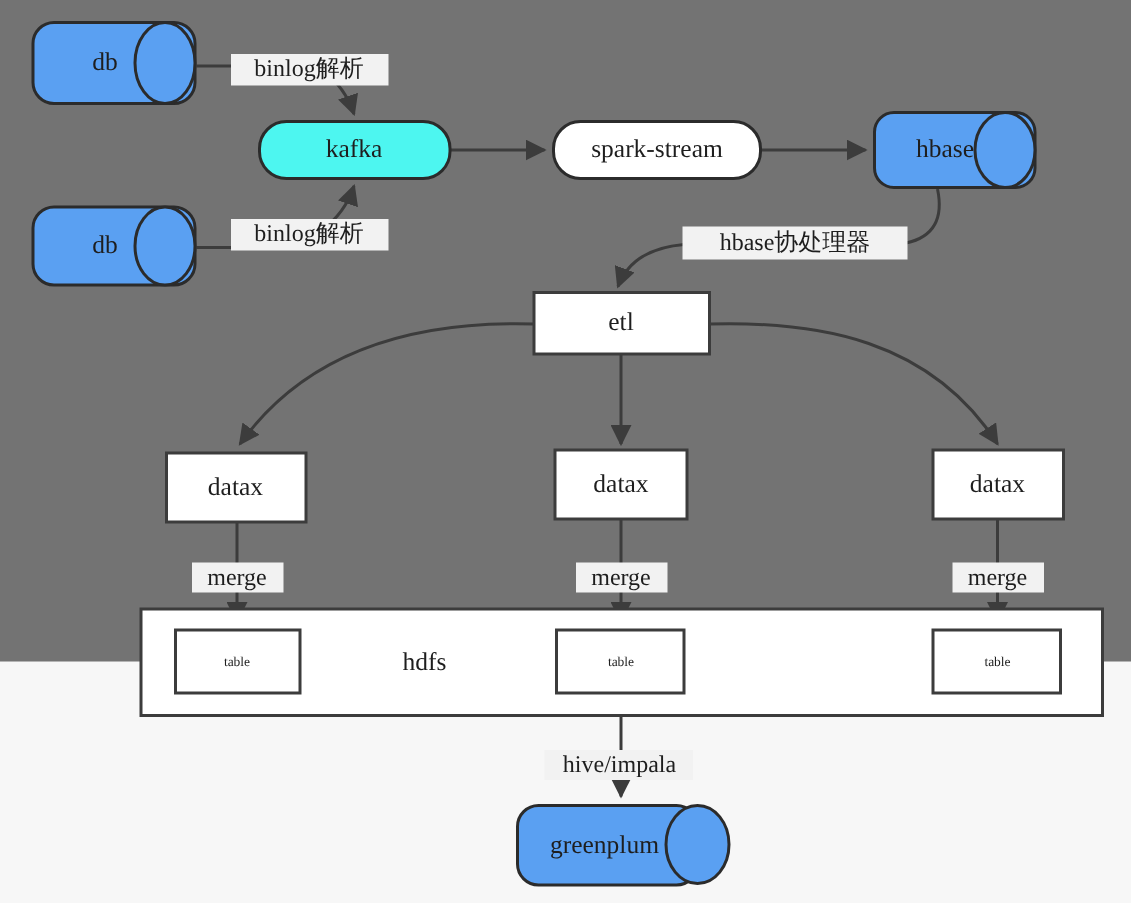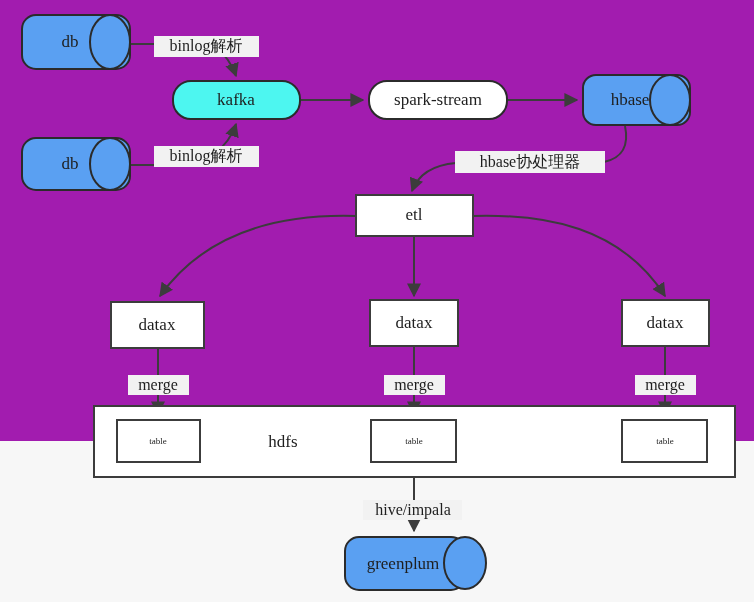--- a/index.html
+++ b/index.html
@@ -10,21 +10,21 @@
   body {
     width: 754px;
     height: 602px;
     font-family: "Liberation Serif", "DejaVu Serif", serif;
     overflow: hidden;
   }
   #diagram-root {
     position: relative;
     width: 754px;
     height: 441px;
-    background: #a21caf;
+    background: #737373;
   }
   svg#flow {
     display: block;
     width: 754px;
     height: 602px;
   }
   .node-shape {
     stroke: #2b2b2b;
     stroke-width: 2;
   }

